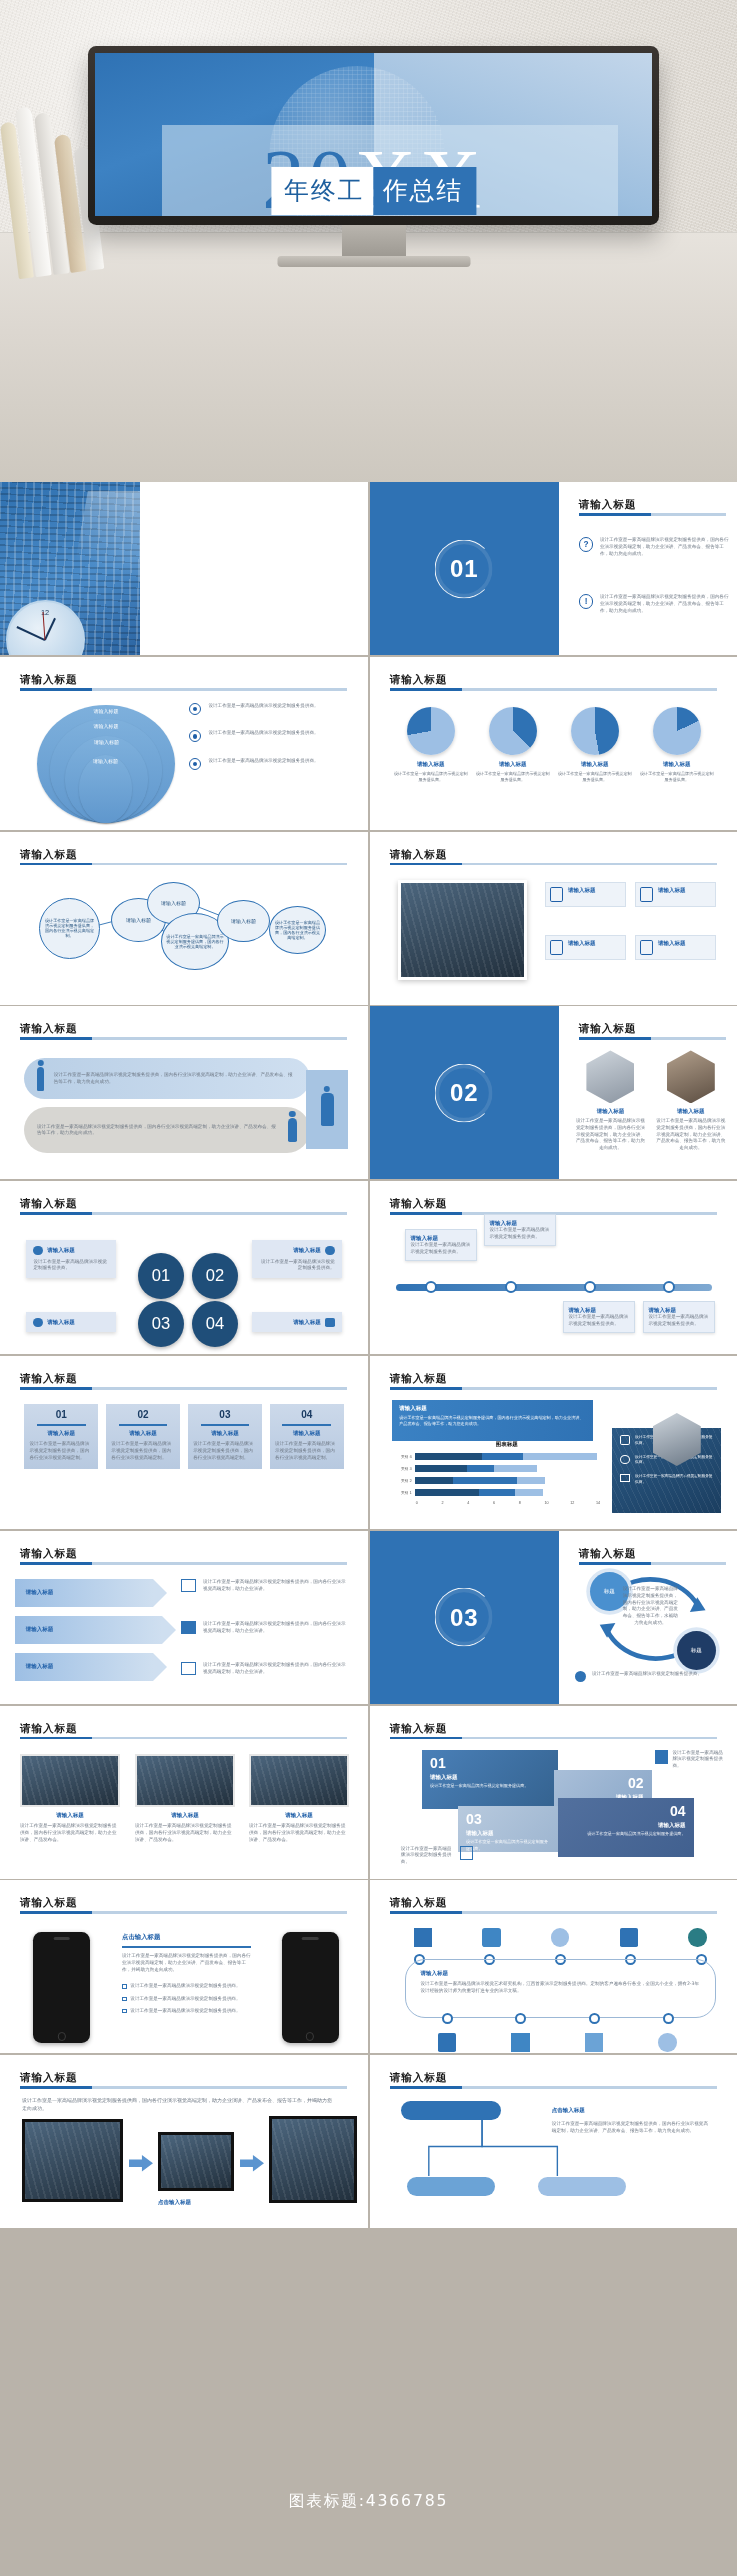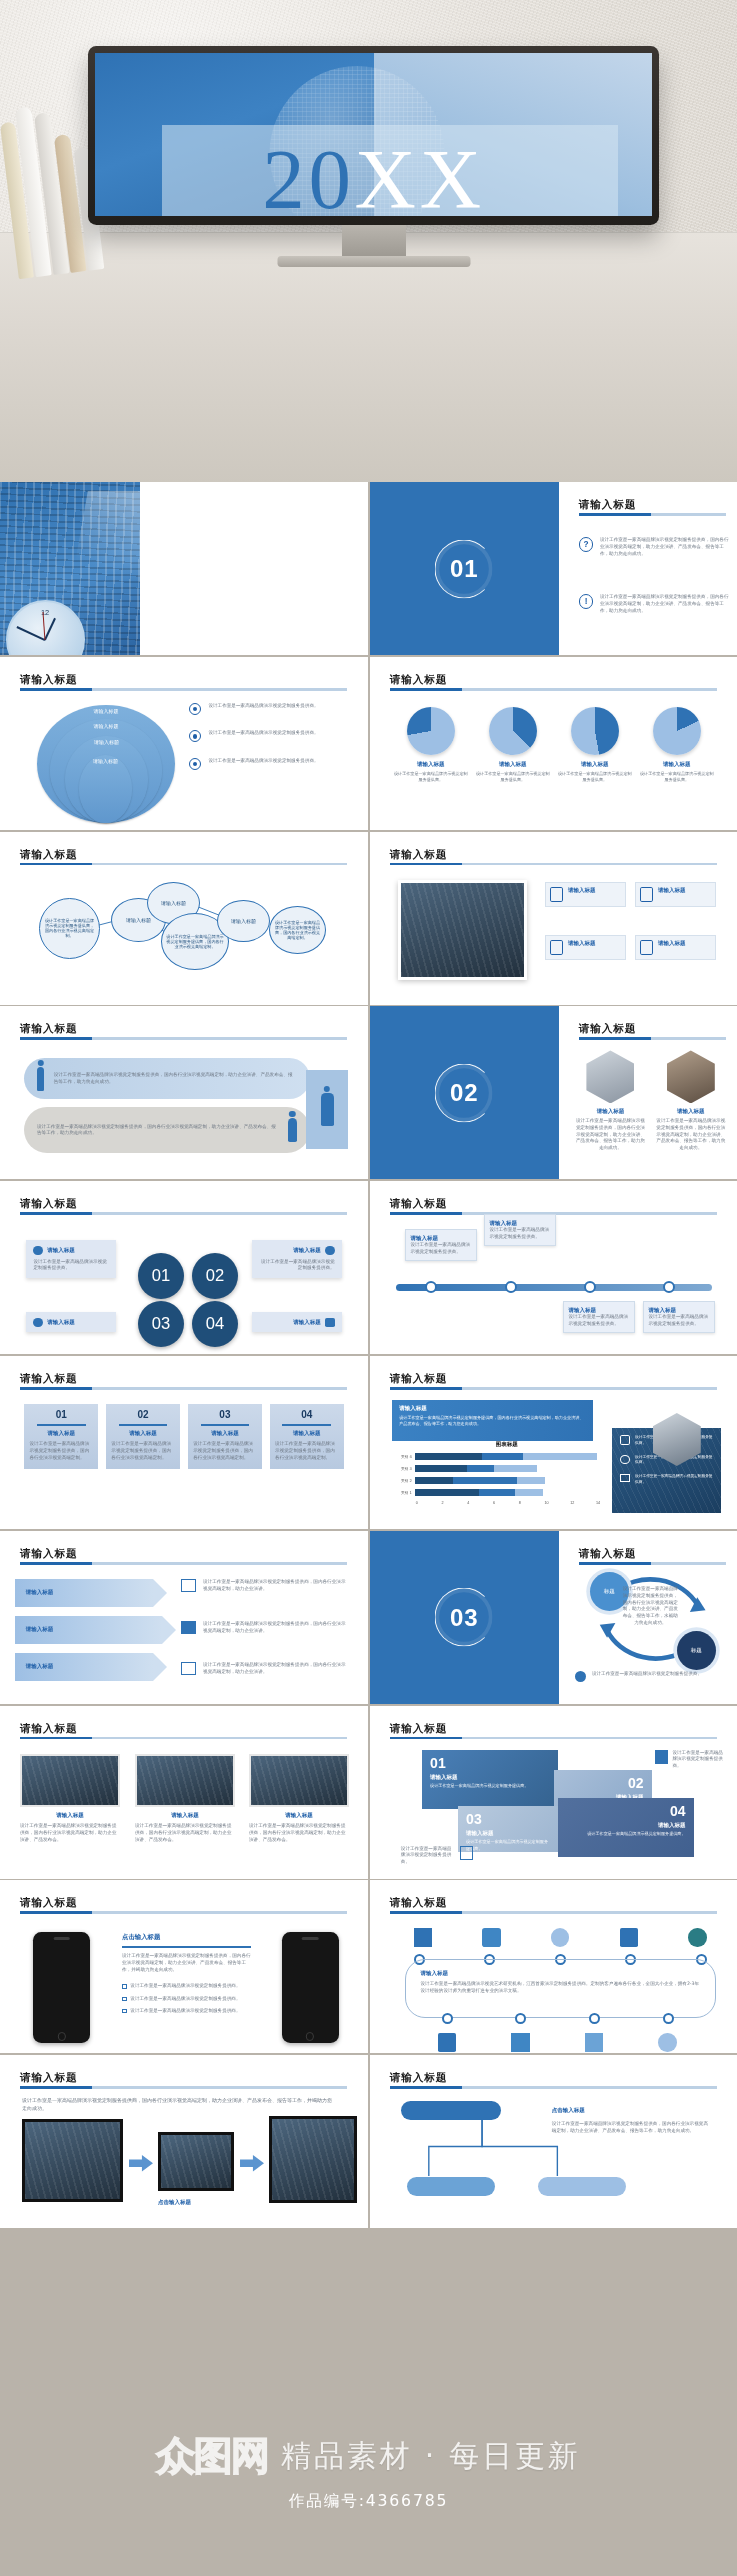--- a/index.html
+++ b/index.html
@@ -289,20 +289,24 @@
       <div class="bezel">
         <div class="screen">
           <div class="scr-l"></div>
           <div class="scr-r"></div>
           <div class="globe"></div>
           <div class="scr-band"></div>
           <div class="yr">
             <span class="a">20</span><span class="b">XX</span>
           </div>
         </div>
+      </div>
+      <div class="hero-title cn">
+        <span class="p1">年终工</span>
+        <span class="p2">作总结</span>
       </div>
       <div class="stand"></div>
       <div class="base"></div>
     </div>
   </div>
 
   <div class="grid">
 
     <div class="row">
 
@@ -870,21 +874,17 @@
         <div style="position:absolute;left:37px;top:122px;width:88px;height:18.4px;border-radius:11px;background:#6ba3d6"></div>
         <div style="position:absolute;left:168px;top:122px;width:88px;height:18.4px;border-radius:11px;background:#9dbfe4"></div>
         <div class="phb cn" style="position:absolute;left:182px;top:52px">点击输入标题</div>
         <div class="ph cn" style="position:absolute;left:182px;top:66px;width:157px">设计工作室是一家高端品牌演示视觉定制服务提供商，国内各行业演示视觉高端定制，助力企业演讲、产品发布会、报告等工作，助力您走向成功。</div>
       </div>
     </div>
 
   </div>
 
   <div class="wm">
-    <div class="wm-inner">
-      <span class="wm-logo cn">众图网</span>
-      <span class="wm-txt cn">精品素材 · 每日更新</span>
-    </div>
-    <div class="wm-no cn">作品编号:4366785</div>
+    <div class="wm-no cn">图表标题:4366785</div>
   </div>
 
 </div>
 
 
 </body></html>

